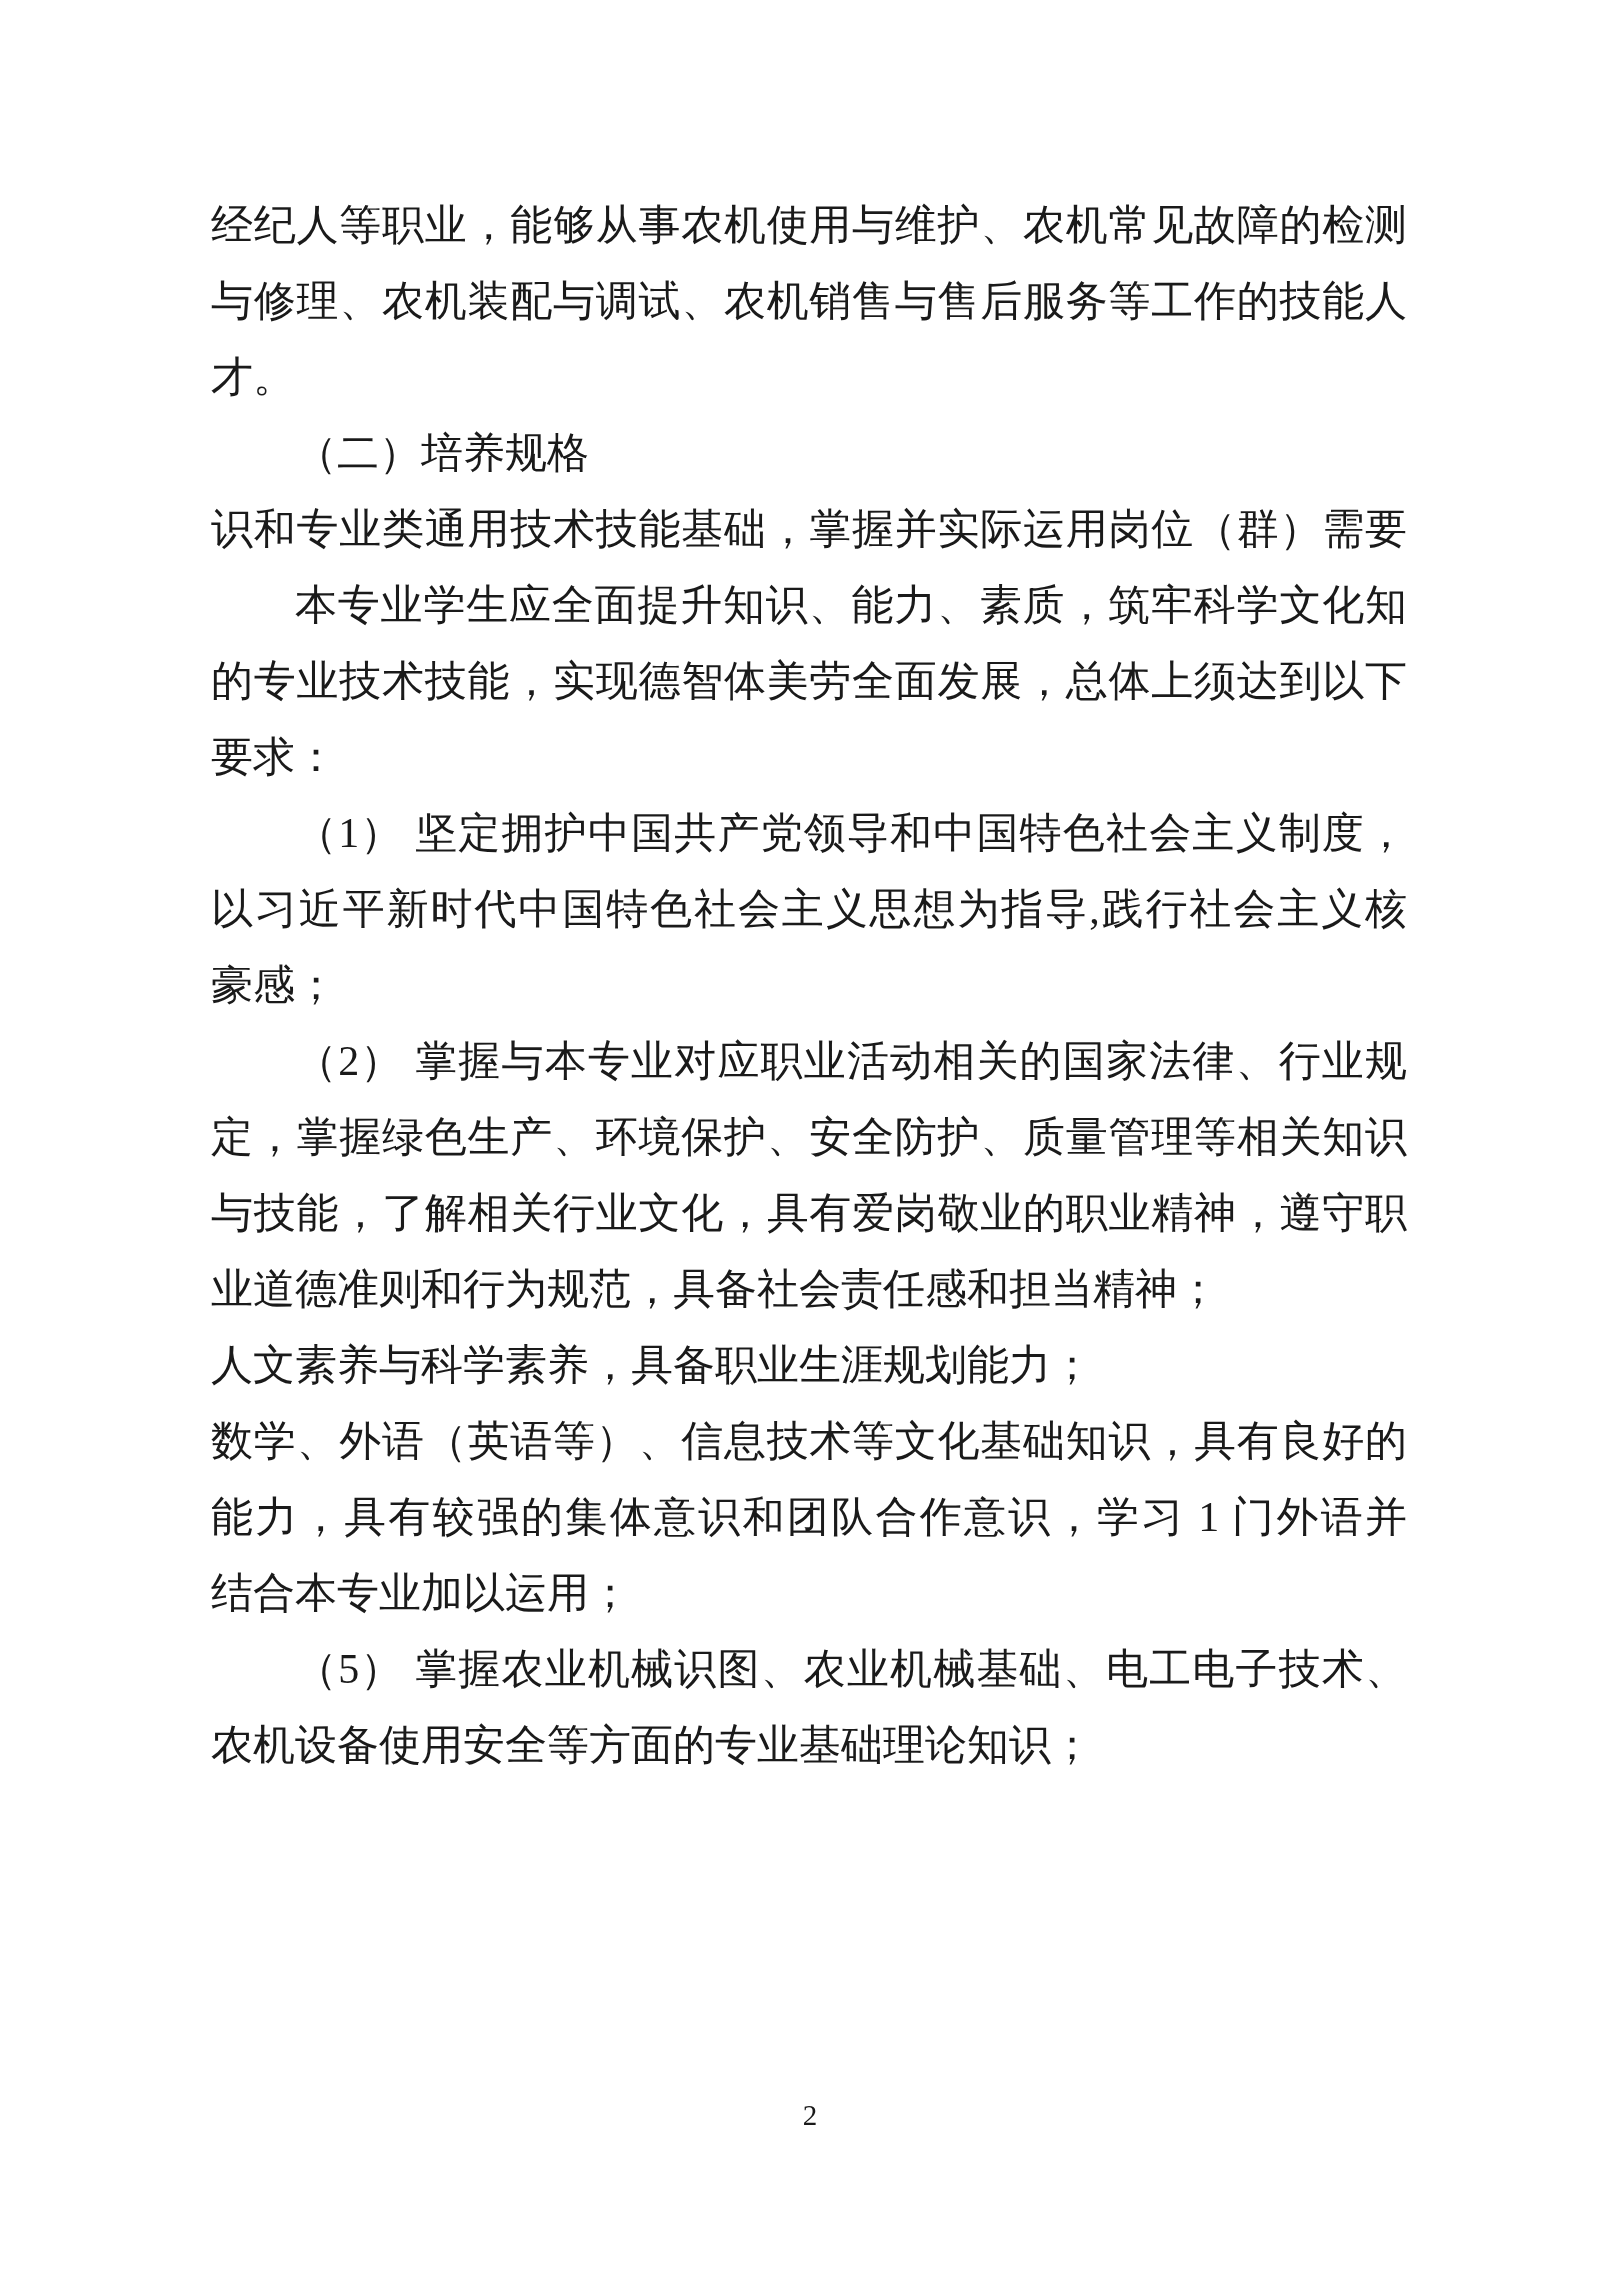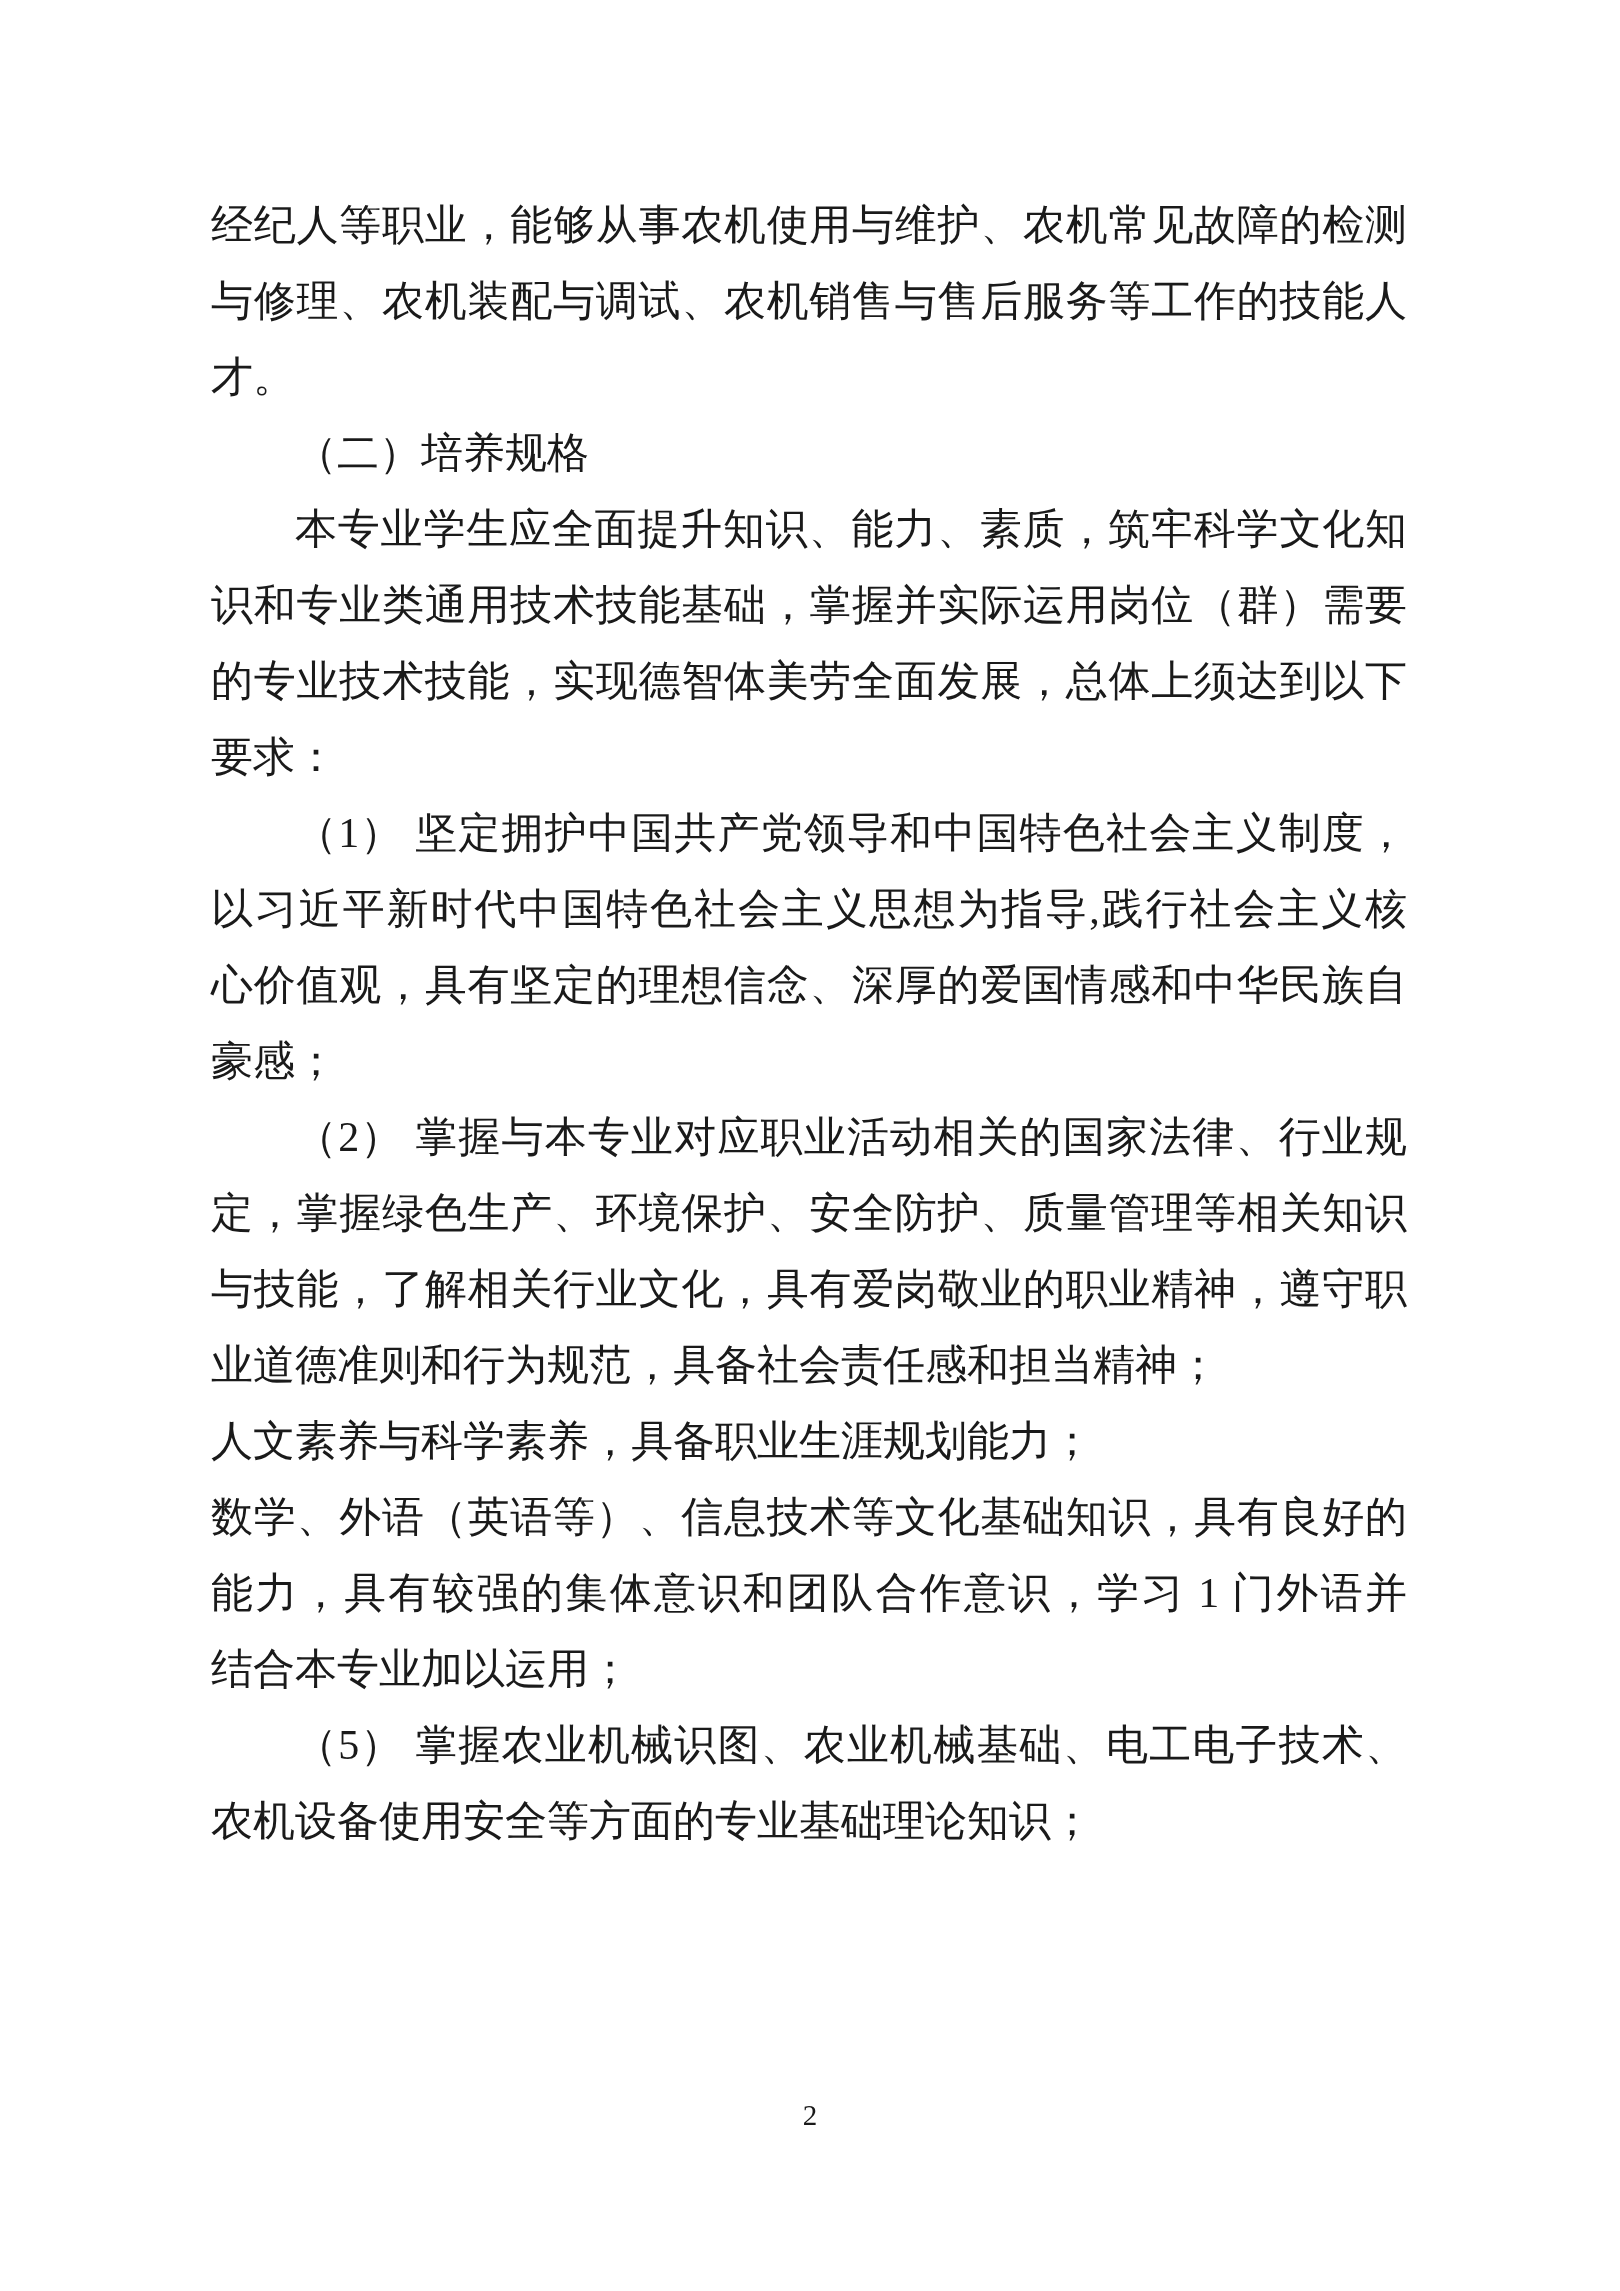--- a/index.html
+++ b/index.html
@@ -60,29 +60,28 @@
   <div class="text-content">
       <div class="paragraph">
         <div class="line justify">经纪人等职业，能够从事农机使用与维护、农机常见故障的检测</div>
         <div class="line justify">与修理、农机装配与调试、农机销售与售后服务等工作的技能人</div>
         <div class="line">才。</div>
       </div>
       <div class="paragraph">
         <div class="line indent">（二）培养规格</div>
       </div>
       <div class="paragraph">
+        <div class="line justify">识和专业类通用技术技能基础，掌握并实际运用岗位（群）需要</div>
         <div class="line justify indent">本专业学生应全面提升知识、能力、素质，筑牢科学文化知</div>
-        <div class="line justify">识和专业类通用技术技能基础，掌握并实际运用岗位（群）需要</div>
         <div class="line justify">的专业技术技能，实现德智体美劳全面发展，总体上须达到以下</div>
         <div class="line">要求：</div>
       </div>
       <div class="paragraph">
         <div class="line justify indent">（1） 坚定拥护中国共产党领导和中国特色社会主义制度，</div>
         <div class="line justify">以习近平新时代中国特色社会主义思想为指导,践行社会主义核</div>
-        <div class="line justify">心价值观，具有坚定的理想信念、深厚的爱国情感和中华民族自</div>
         <div class="line">豪感；</div>
       </div>
       <div class="paragraph">
         <div class="line justify indent">（2） 掌握与本专业对应职业活动相关的国家法律、行业规</div>
         <div class="line justify">定，掌握绿色生产、环境保护、安全防护、质量管理等相关知识</div>
         <div class="line justify">与技能，了解相关行业文化，具有爱岗敬业的职业精神，遵守职</div>
         <div class="line">业道德准则和行为规范，具备社会责任感和担当精神；</div>
       </div>
       <div class="paragraph">
         <div class="line">人文素养与科学素养，具备职业生涯规划能力；</div>

